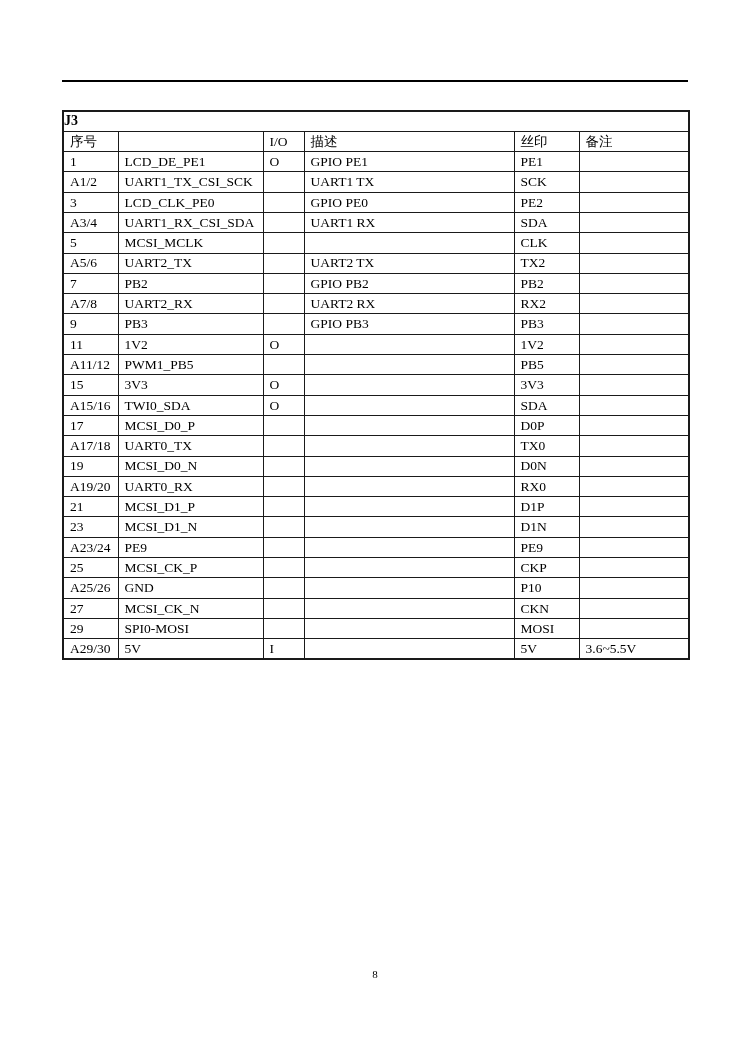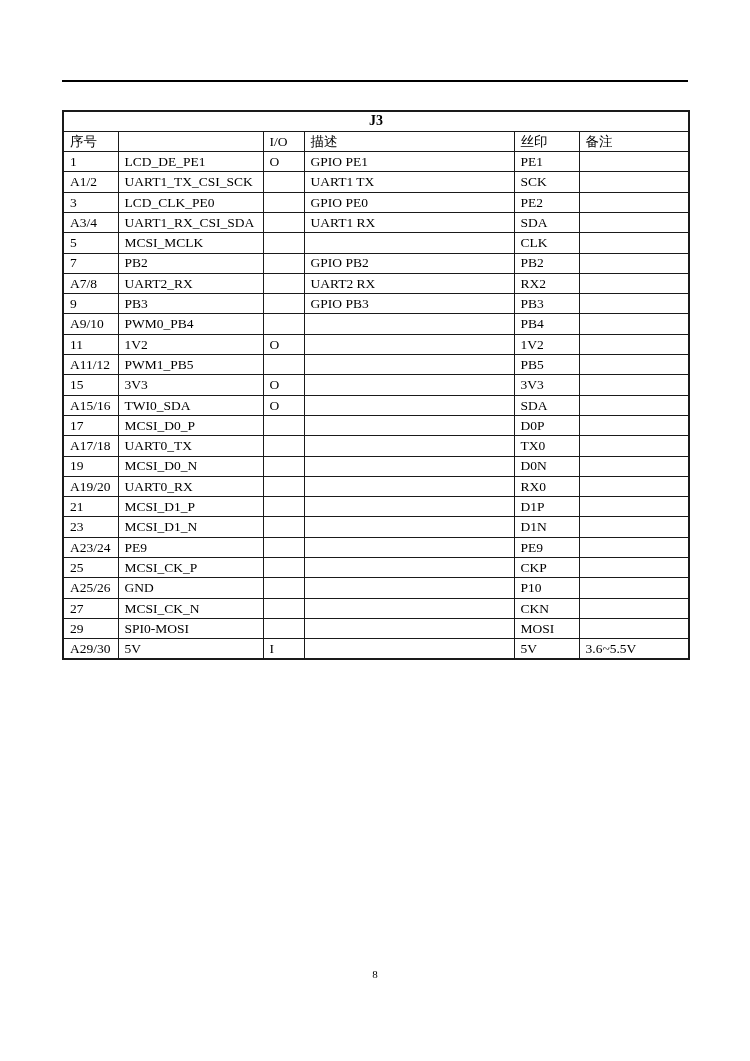--- a/index.html
+++ b/index.html
@@ -40,21 +40,21 @@
     font-size: 13.5px;
     font-weight: normal;
     text-align: left;
     vertical-align: middle;
     white-space: nowrap;
     overflow: hidden;
     box-sizing: border-box;
     line-height: 1;
   }
   #j3-table th.table-title-cell {
-    text-align: center;
+    text-align: left;
     font-weight: bold;
     font-size: 14px;
     padding: 0;
   }
   #page-number {
     position: absolute;
     left: 0;
     top: 968px;
     width: 100%;
     text-align: center;
@@ -125,20 +125,28 @@
         </tr>
         <tr>
           <td>5</td>
           <td>MCSI_MCLK</td>
           <td></td>
           <td></td>
           <td>CLK</td>
           <td></td>
         </tr>
         <tr>
+          <td>A5/6</td>
+          <td>UART2_TX</td>
+          <td></td>
+          <td>UART2 TX</td>
+          <td>TX2</td>
+          <td></td>
+        </tr>
+        <tr>
           <td>7</td>
           <td>PB2</td>
           <td></td>
           <td>GPIO PB2</td>
           <td>PB2</td>
           <td></td>
         </tr>
         <tr>
           <td>A7/8</td>
           <td>UART2_RX</td>
@@ -146,28 +154,20 @@
           <td>UART2 RX</td>
           <td>RX2</td>
           <td></td>
         </tr>
         <tr>
           <td>9</td>
           <td>PB3</td>
           <td></td>
           <td>GPIO PB3</td>
           <td>PB3</td>
-          <td></td>
-        </tr>
-        <tr>
-          <td>A9/10</td>
-          <td>PWM0_PB4</td>
-          <td></td>
-          <td></td>
-          <td>PB4</td>
           <td></td>
         </tr>
         <tr>
           <td>11</td>
           <td>1V2</td>
           <td>O</td>
           <td></td>
           <td>1V2</td>
           <td></td>
         </tr>

